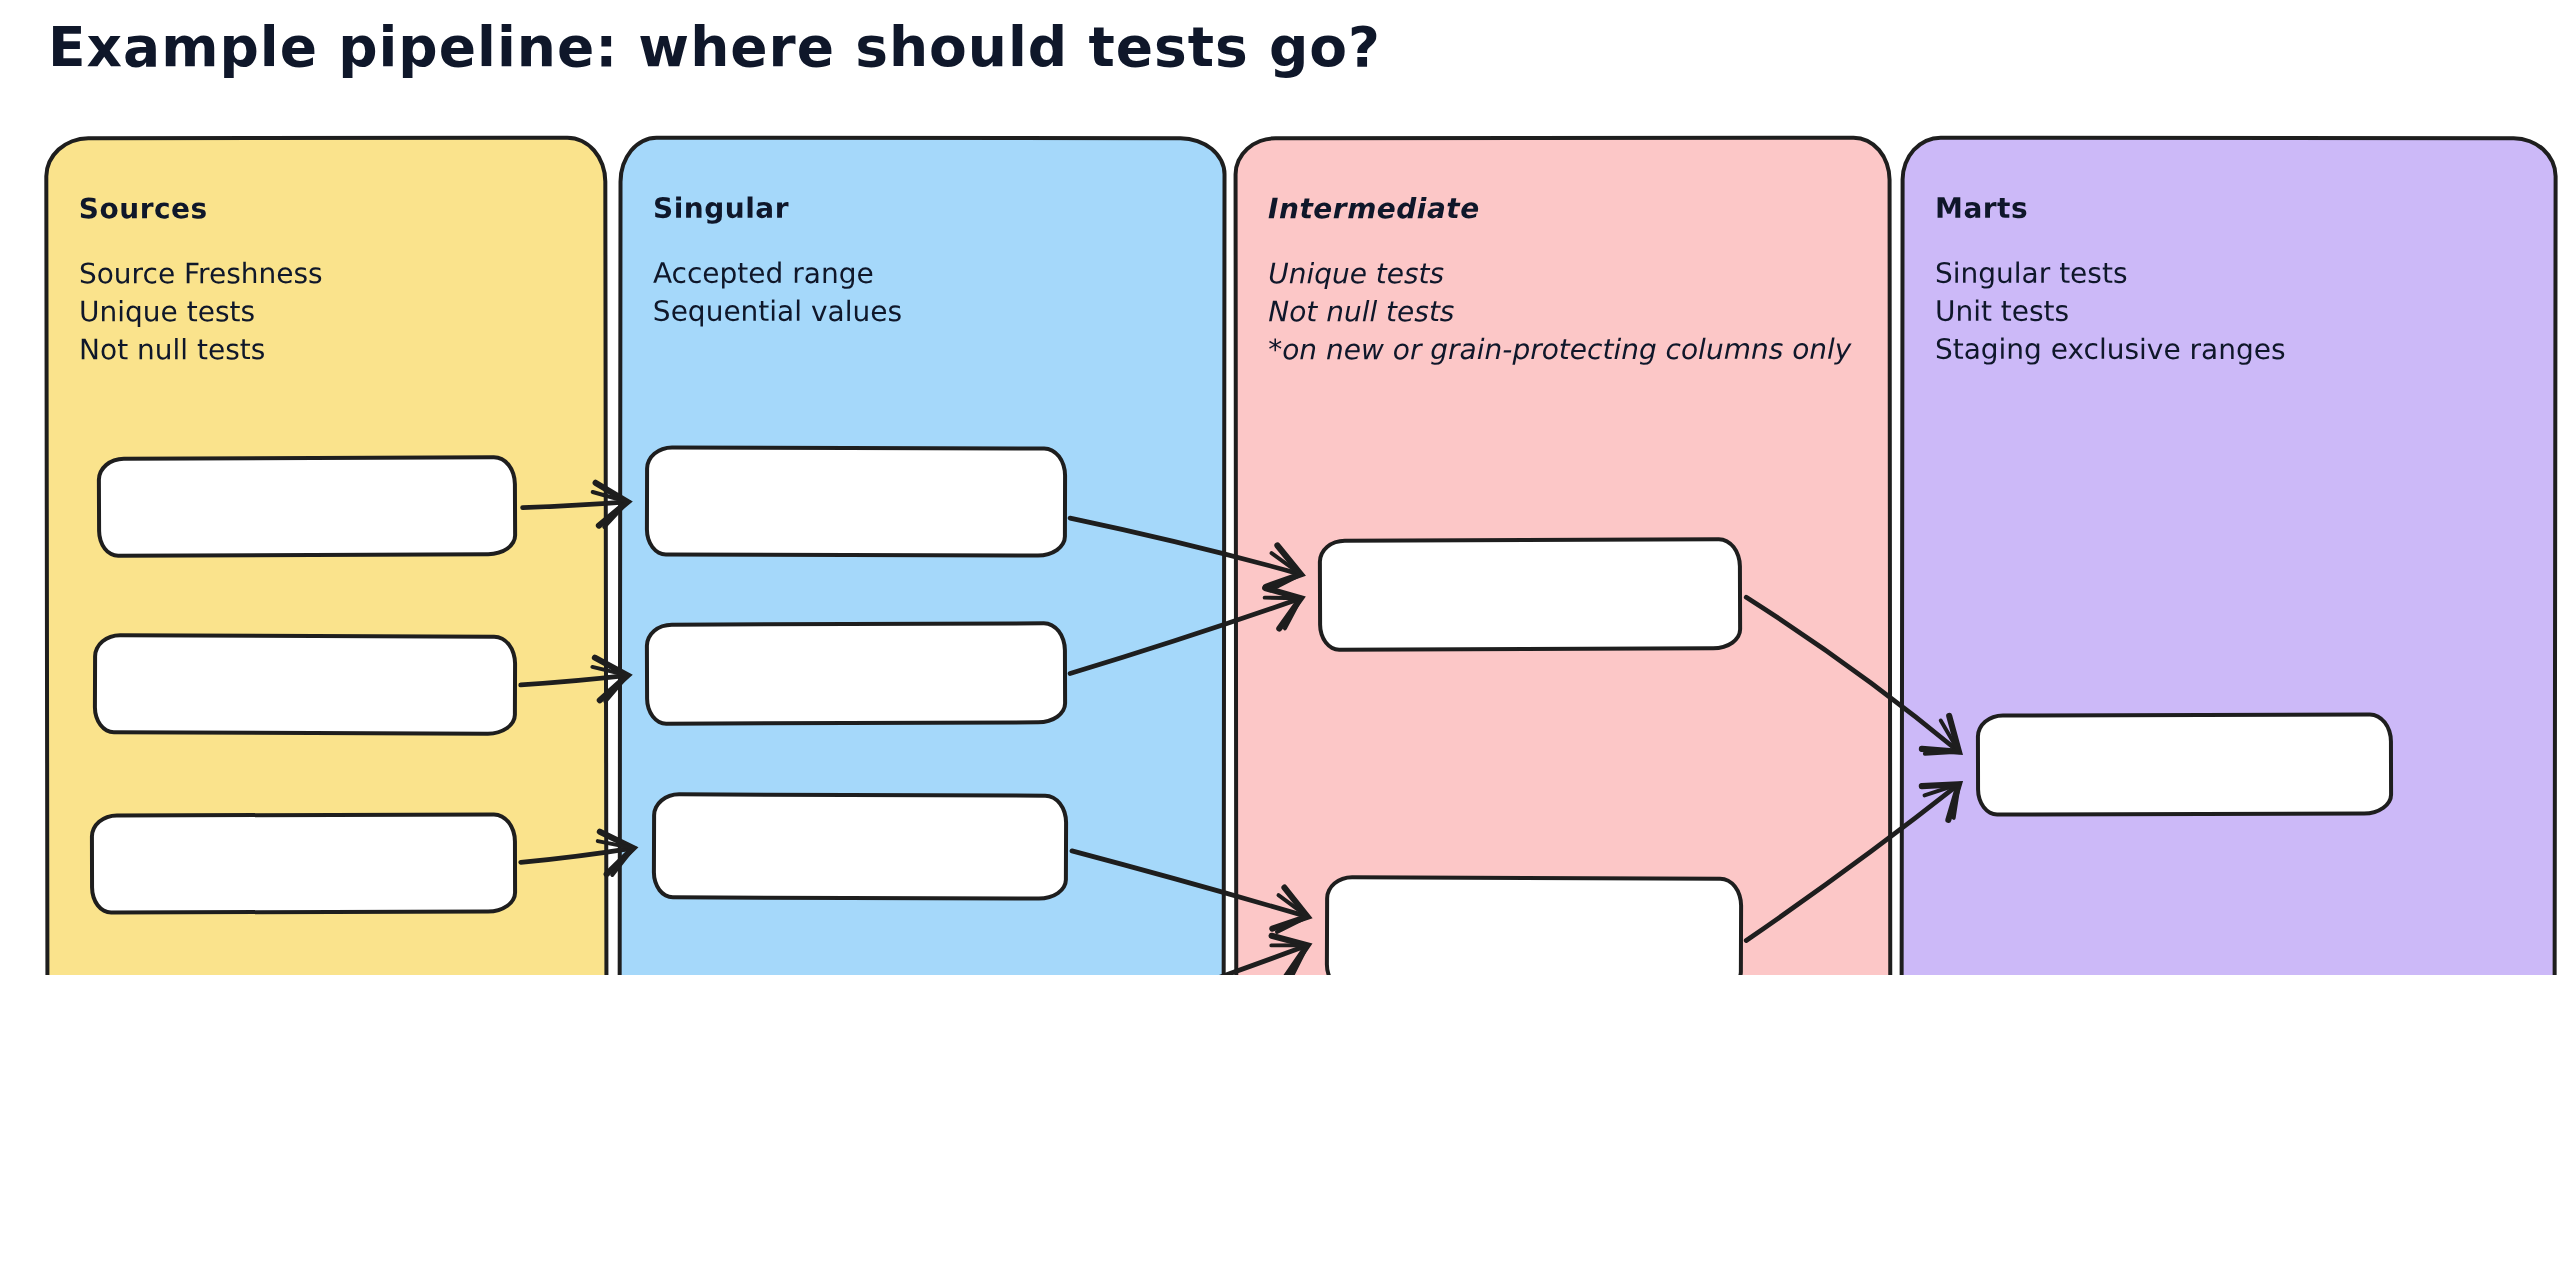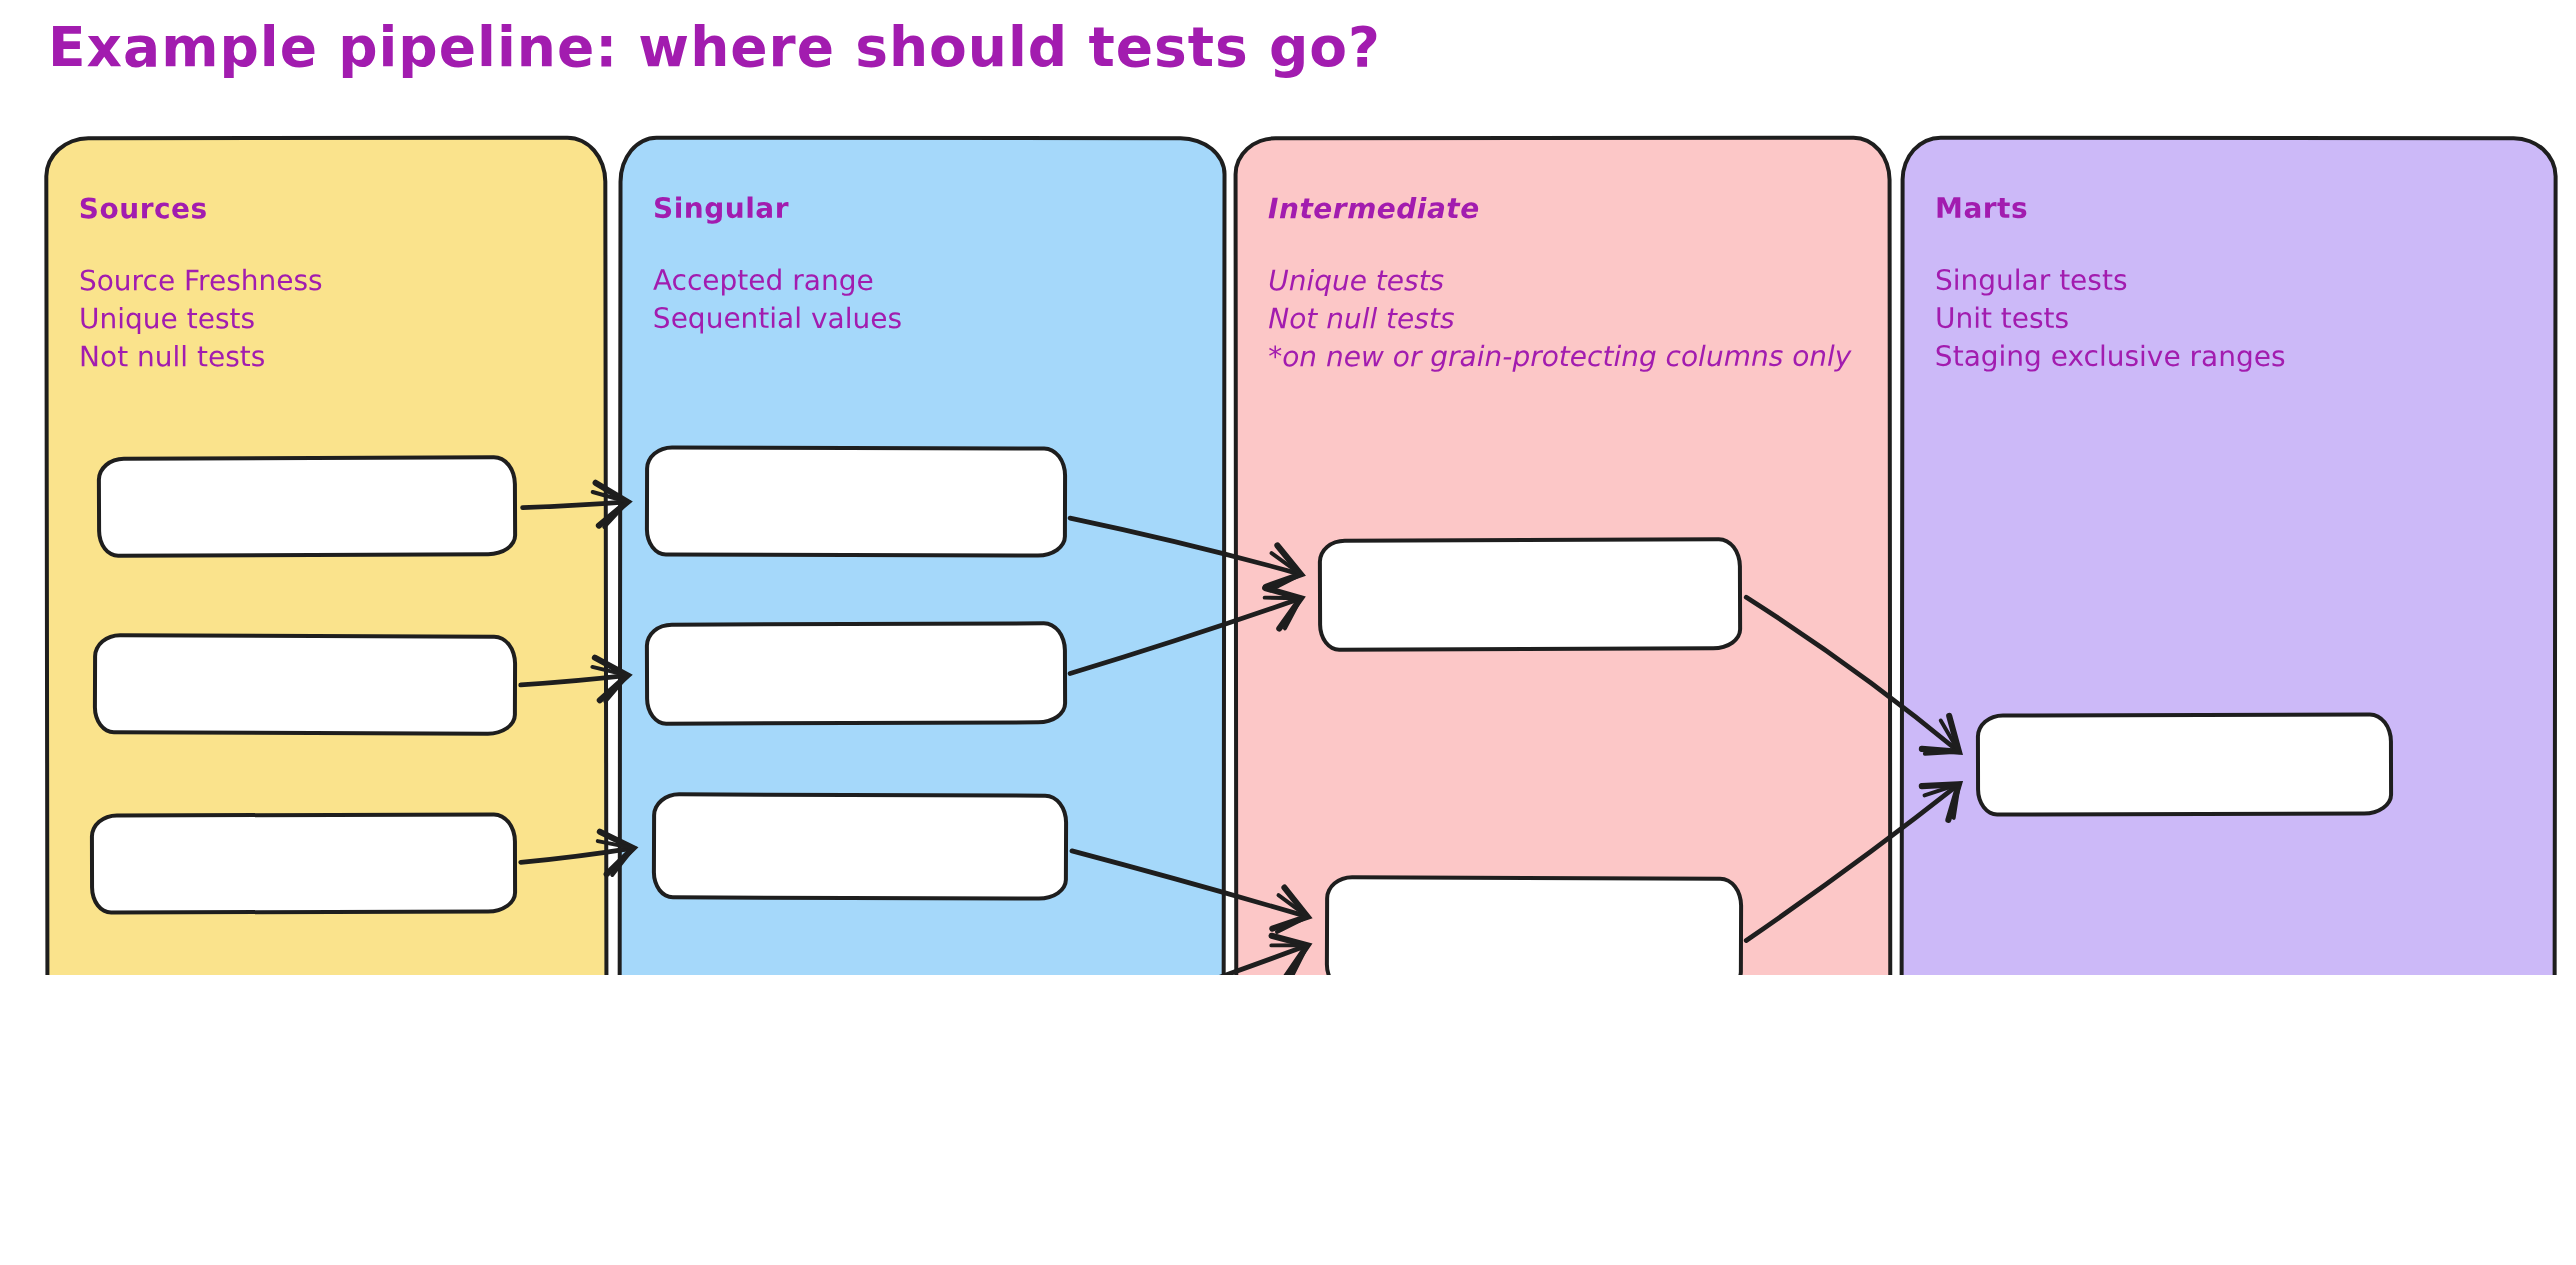--- a/index.html
+++ b/index.html
@@ -2,21 +2,21 @@
 <html><head>
 <meta charset="utf-8">
 <style>
   html, body { margin: 0; padding: 0; background: #ffffff; }
   #canvas {
     position: relative;
     width: 2576px;
     height: 975px;
     background: #ffffff;
     font-family: "DejaVu Sans", "Liberation Sans", sans-serif;
-    color: #a21caf;
+    color: #0f172a;
     overflow: hidden;
   }
   .diagram-title {
     position: absolute;
     left: 48px;
     top: 15.3px;
     margin: 0;
     font-size: 55px;
     font-weight: 700;
     letter-spacing: 1px;
@@ -35,21 +35,21 @@
   #col-intermediate { left: 1234px; width: 658px; border-radius: 42px 38px 44px 40px / 38px 44px 40px 46px; transform: rotate(-0.05deg); }
   #col-marts        { left: 1900px; width: 657px; border-radius: 40px 44px 38px 46px / 44px 40px 46px 38px; transform: rotate(0.07deg); }
   .col-title {
     margin: 0;
     font-size: 28px;
     font-weight: 700;
     line-height: 46px;
     letter-spacing: 0.5px;
     white-space: nowrap;
   }
-  .notes { margin-top: 30px; }
+  .notes { margin-top: 23px; }
   .note {
     font-size: 28px;
     font-weight: 500;
     line-height: 38px;
     white-space: nowrap;
   }
   .node {
     position: absolute;
     box-sizing: border-box;
     background: #ffffff;

